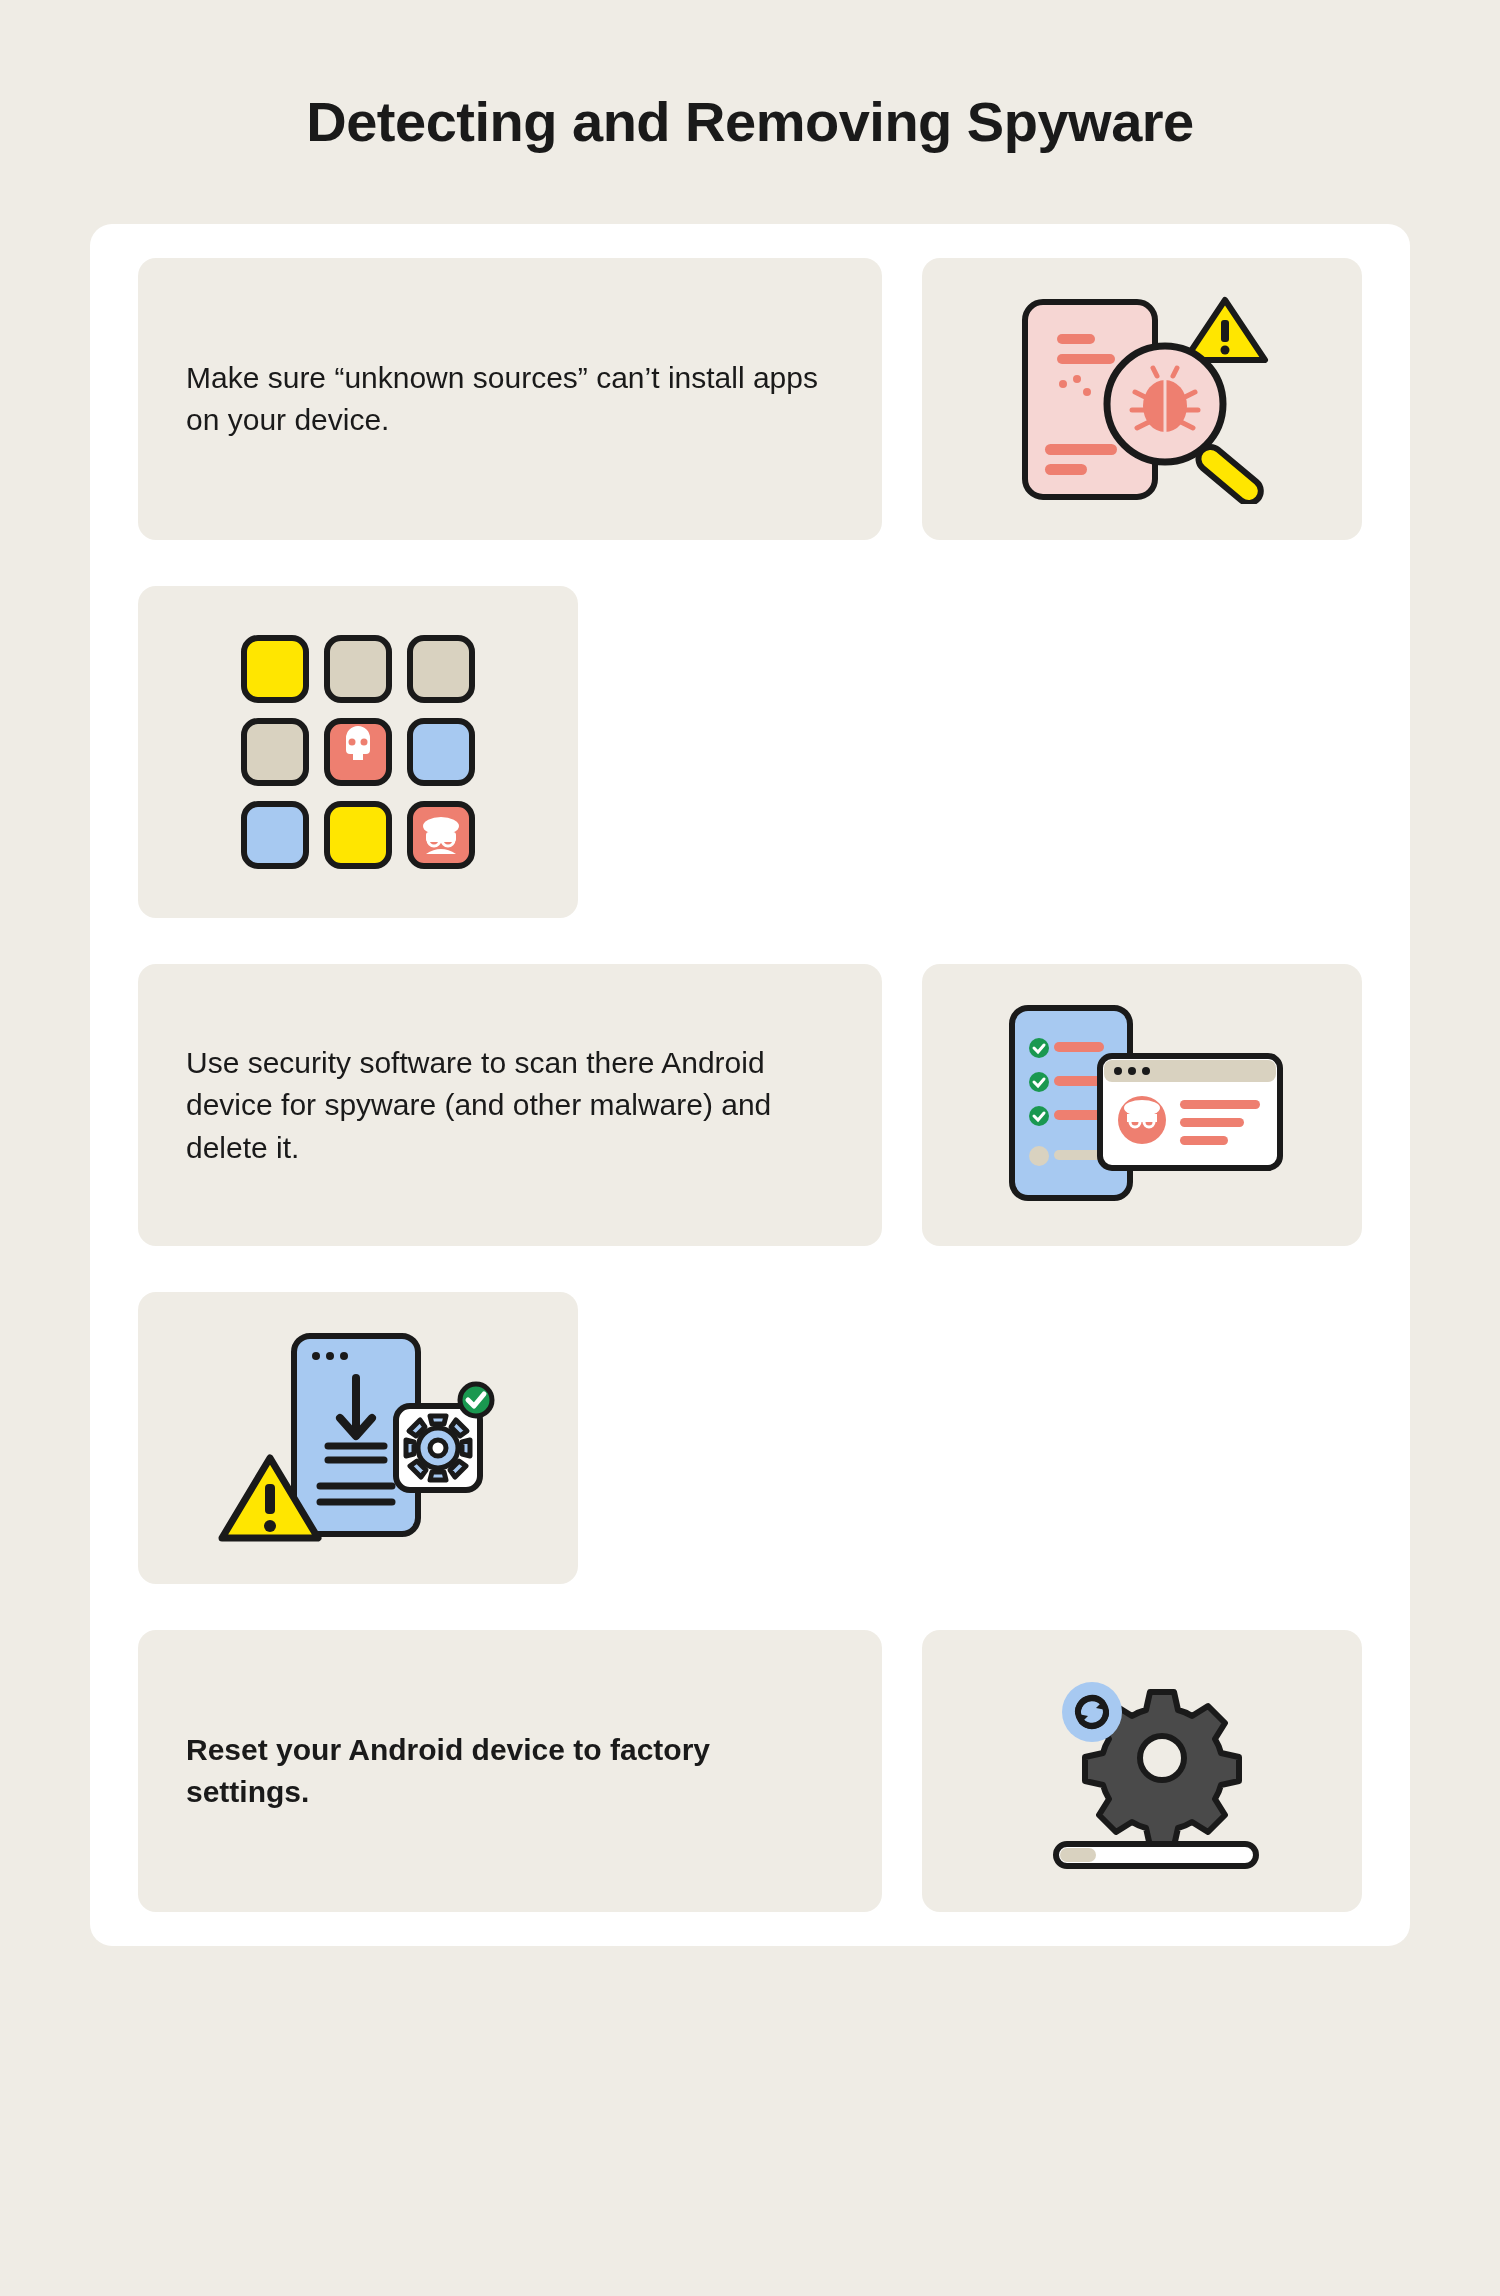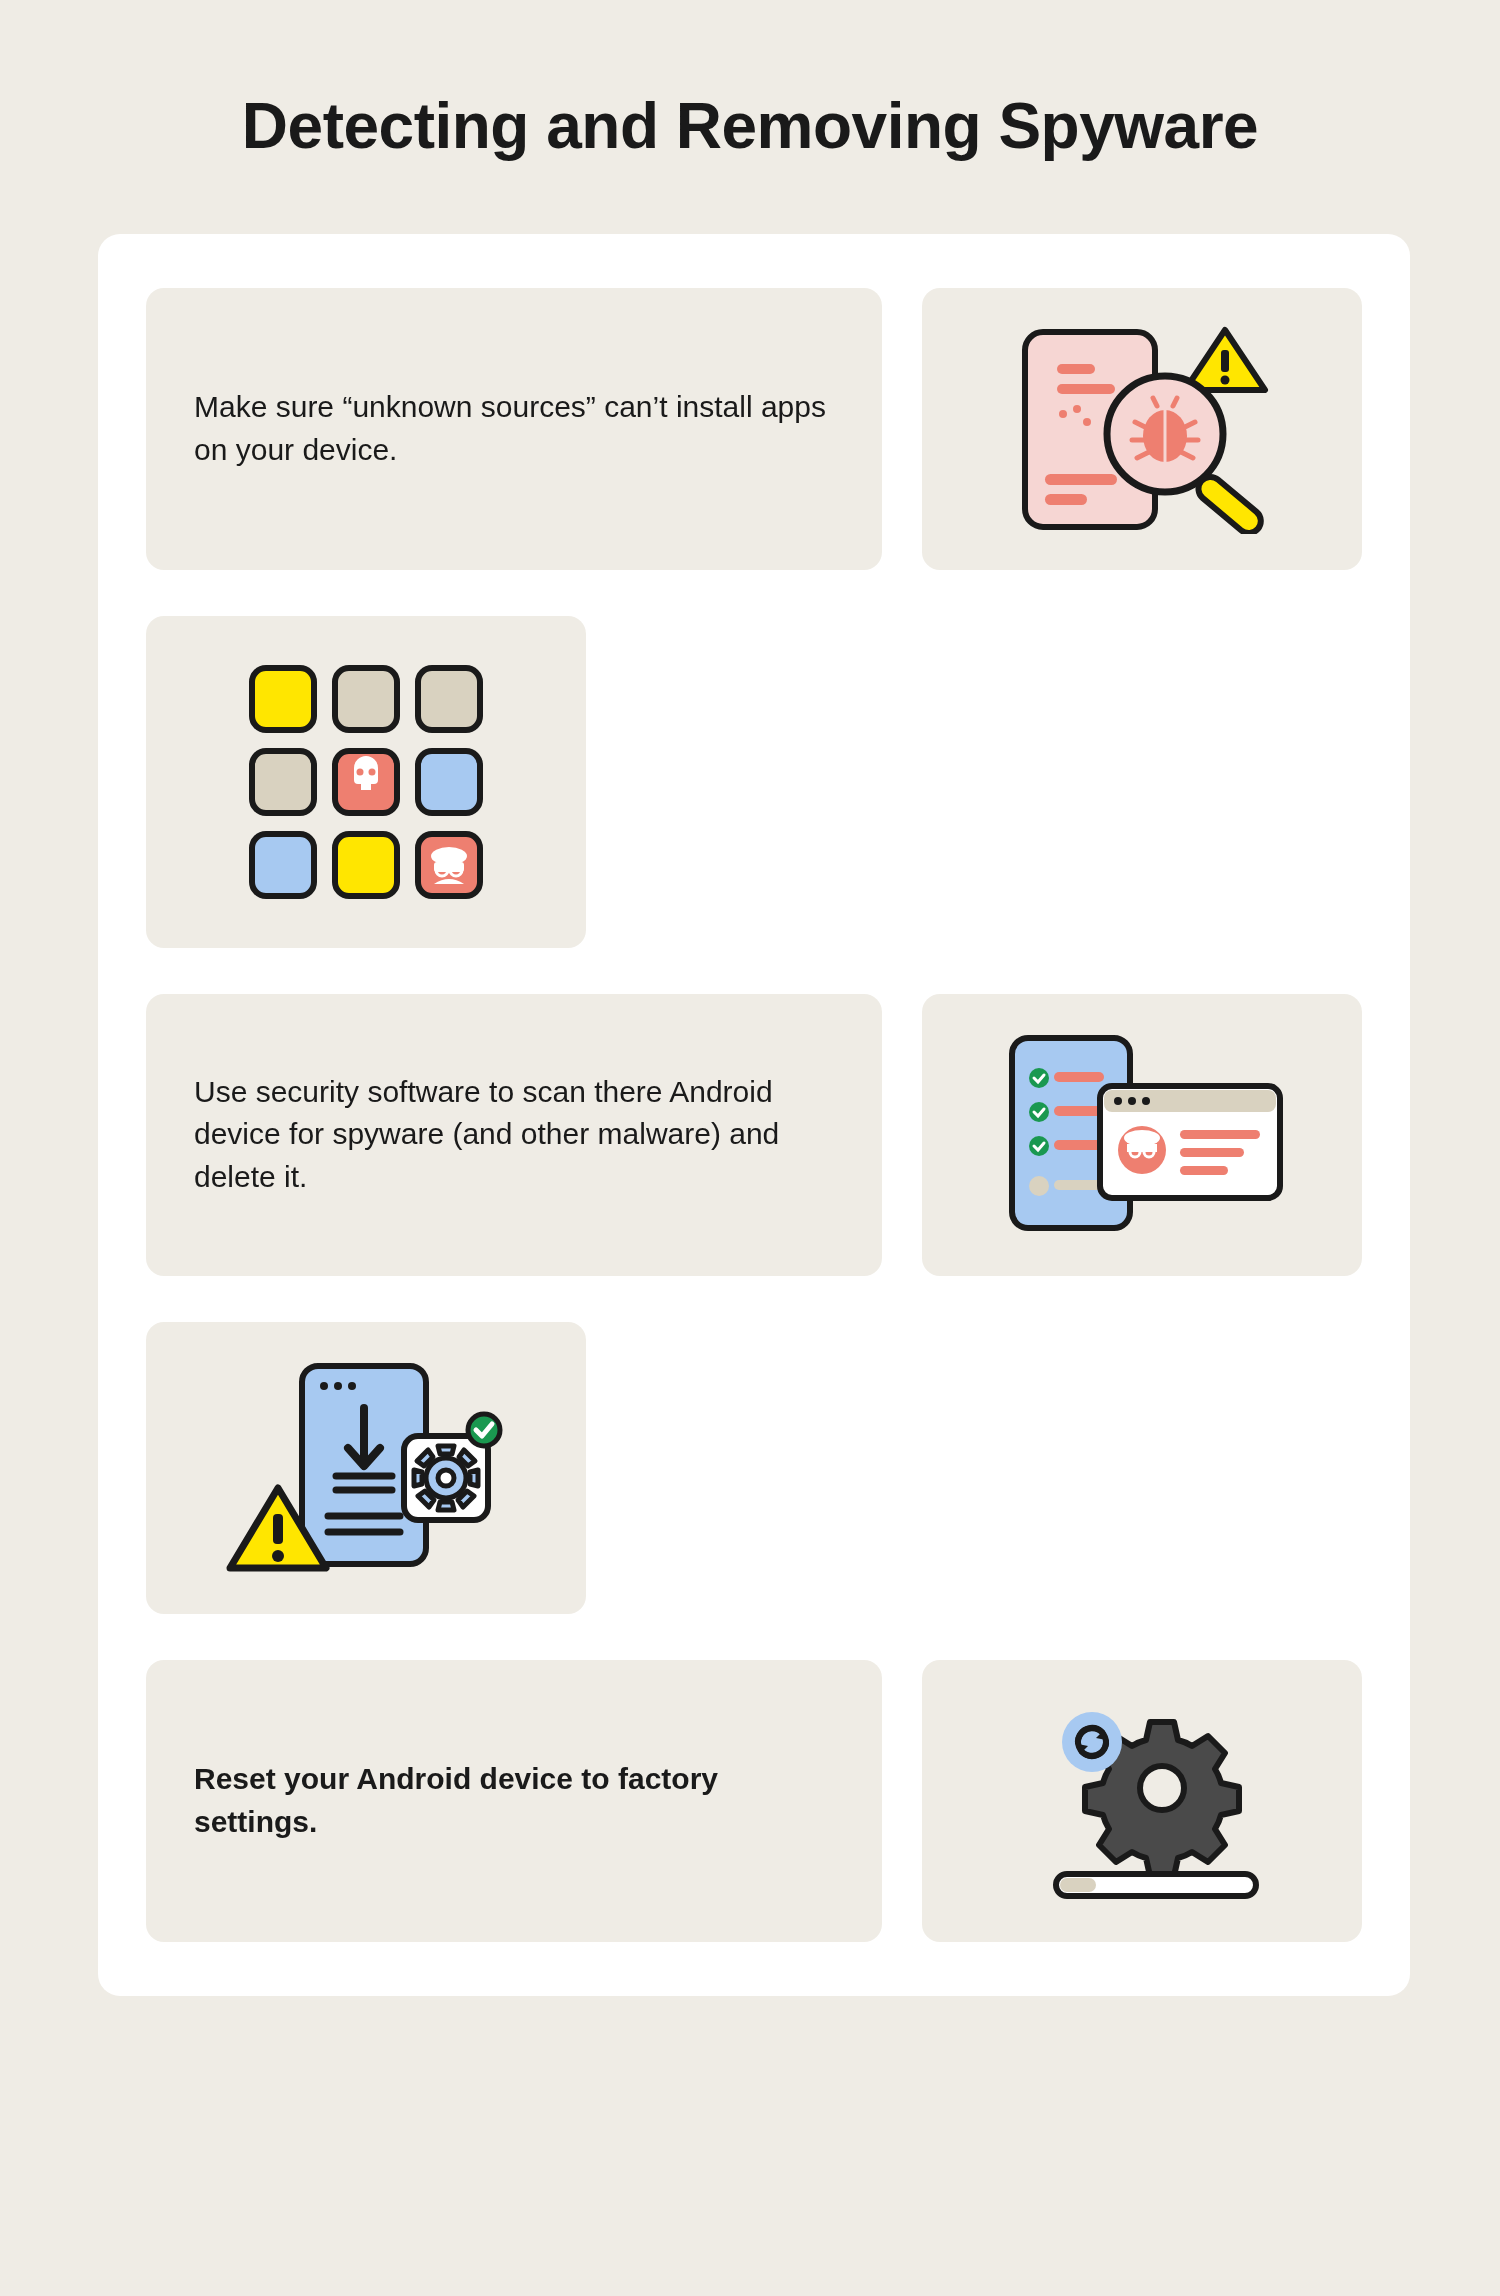--- a/index.html
+++ b/index.html
@@ -5,31 +5,30 @@
     * { box-sizing: border-box; margin: 0; padding: 0; }
     body {
       background: #efece5;
       font-family: -apple-system, BlinkMacSystemFont, "Segoe UI", Helvetica, Arial, sans-serif;
       color: #1a1a1a;
       width: 1500px;
       padding: 90px 90px 60px 90px;
     }
     .title {
       text-align: center;
-      font-size: 64px;
+      font-size: 56px;
       font-weight: 800;
       line-height: 1.15;
       letter-spacing: -0.5px;
       margin-bottom: 70px;
     }
     .panel {
       background: #ffffff;
       border-radius: 22px;
-      padding: 54px 48px;
-      margin-left: 8px;
+      padding: 34px 48px;
     }
     .row {
       display: flex;
       gap: 40px;
       margin-bottom: 46px;
     }
     .row:last-child { margin-bottom: 0; font-weight: bold; }
     .card {
       background: #efece5;
       border-radius: 18px;

